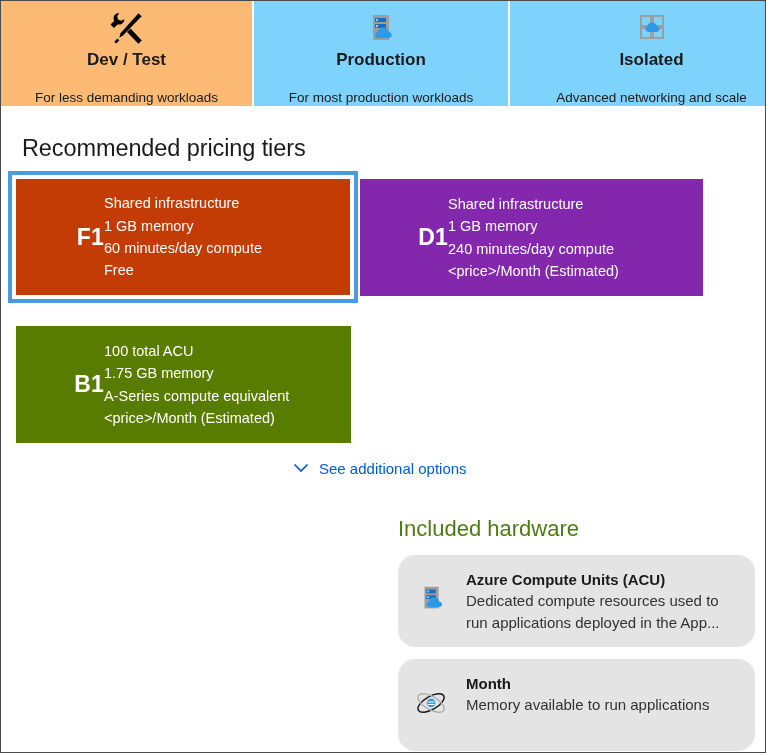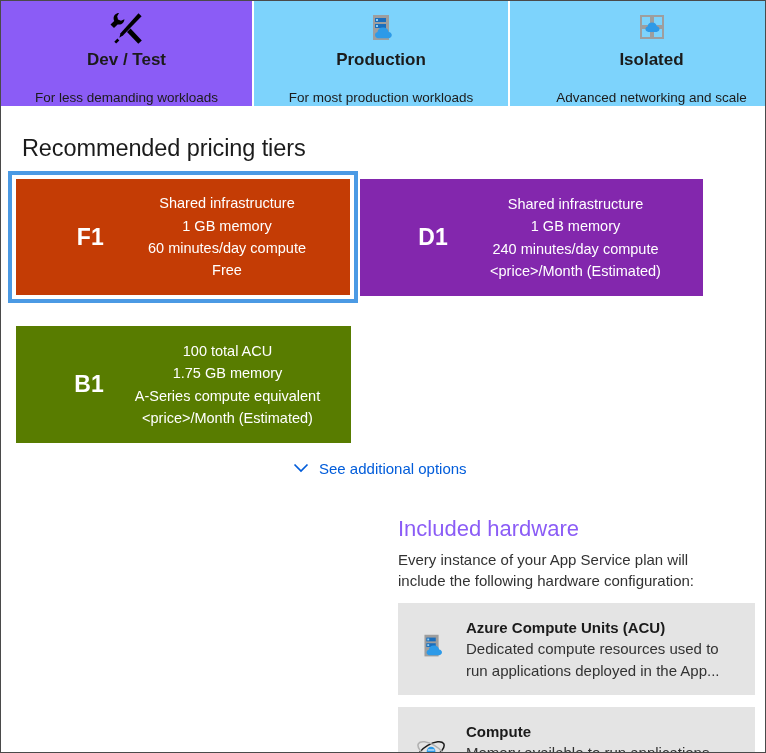--- a/index.html
+++ b/index.html
@@ -39,21 +39,21 @@
     flex-direction: column;
     align-items: center;
     justify-content: flex-start;
     box-sizing: border-box;
     padding-top: 6px;
     cursor: pointer;
     border-right: 2px solid #ffffff;
   }
   .tab:last-child { border-right: none; }
   .tab.selected {
-    background: #8b5cf6;
+    background: #fdba74;
   }
   .tab-icon {
     height: 42px;
     display: flex;
     align-items: center;
     justify-content: center;
   }
   .tab-title {
     font-size: 17px;
     font-weight: bold;
@@ -96,21 +96,20 @@
     flex: 0 0 88px;
     text-align: right;
     font-size: 23px;
     font-weight: bold;
     letter-spacing: 0.2px;
   }
   .tier .tier-lines {
     flex: 1 1 auto;
     font-size: 14.5px;
     line-height: 22.4px;
-    text-align: center;
   }
   .tier .tier-lines div { white-space: nowrap; }
 
   .tier-selwrap {
     position: absolute;
     box-sizing: border-box;
     border: 4px solid #4b9ae4;
     background: #ffffff;
     padding: 4px;
   }
@@ -146,40 +145,41 @@
 
   
   .hw {
     position: absolute;
     left: 397px;
     top: 514px;
     width: 357px;
   }
   .hw-title {
     font-size: 22px;
-    color: #8b5cf6;
+    color: #4d7c0f;
     line-height: 28px;
   }
   .hw-desc {
     font-size: 15px;
     color: #323232;
     line-height: 21px;
     margin-top: 6px;
     width: 325px;
   }
   .hw-card {
     margin-top: 12px;
     background: #e4e4e4;
     height: 92px;
     box-sizing: border-box;
     padding: 14px 12px 0 12px;
     display: flex;
     gap: 12px;
     cursor: pointer;
     overflow: hidden;
+    border-radius: 17px;
   }
   .hw-card-icon {
     flex: 0 0 44px;
     width: 44px;
     display: flex;
     align-items: flex-start;
     justify-content: center;
     padding-top: 14px;
   }
   .hw-card-body { flex: 1 1 auto; min-width: 0; }
@@ -287,24 +287,20 @@
 
   <div class="additional">
     <svg class="chev" viewBox="0 0 18 18">
       <path d="M2.5 5.5 L9 12 L15.5 5.5" fill="none" stroke="#015cda" stroke-width="1.7"></path>
     </svg>
     <span class="additional-label">See additional options</span>
   </div>
 
   <div class="hw">
     <div class="hw-title">Included hardware</div>
-    <div class="hw-desc">
-      <div>Every instance of your App Service plan will</div>
-      <div>include the following hardware configuration:</div>
-    </div>
 
     <div class="hw-card">
       <div class="hw-card-icon">
         <svg width="32" height="32" viewBox="0 0 34 34">
           <rect x="9" y="4" width="15" height="23" fill="#9e9e9e"></rect>
           <rect x="11" y="7" width="10" height="4" fill="#1a6ebd"></rect>
           <rect x="11" y="13" width="10" height="4" fill="#1a6ebd"></rect>
           <rect x="12" y="8" width="2" height="2" fill="#8fd1f7"></rect>
           <rect x="12" y="14" width="2" height="2" fill="#8fd1f7"></rect>
           <path d="M18.5 15.5 C15.9 15.5 13.9 17.4 13.7 19.8 C12.2 20.1 11.2 21.3 11.2 22.7 C11.2 24.4 12.6 25.8 14.4 25.8 L24.4 25.8 C26.1 25.8 27.6 24.4 27.6 22.7 C27.6 21.1 26.2 19.8 24.6 19.7 C24.2 17.3 22.5 15.5 18.5 15.5 Z" fill="#2d9ae8"></path>
@@ -324,19 +320,19 @@
             <ellipse cx="17" cy="17" rx="15.5" ry="7" transform="rotate(-30 17 17)"></ellipse>
           </g>
           <g fill="none" stroke="#b0b0b0" stroke-width="1.6">
             <ellipse cx="17" cy="17" rx="15.5" ry="7" transform="rotate(30 17 17)"></ellipse>
           </g>
           <circle cx="17" cy="17" r="4.6" fill="#2d9ae8"></circle>
           <path d="M13.5 16 L20.5 16 M13.5 18.6 L20.5 18.6" stroke="#ffffff" stroke-width="1.1"></path>
         </svg>
       </div>
       <div class="hw-card-body">
-        <div class="hw-card-title">Compute</div>
+        <div class="hw-card-title">Month</div>
         <div class="hw-card-text">Memory available to run applications</div>
       </div>
     </div>
   </div>
 
 </div>
 
 </body></html>

